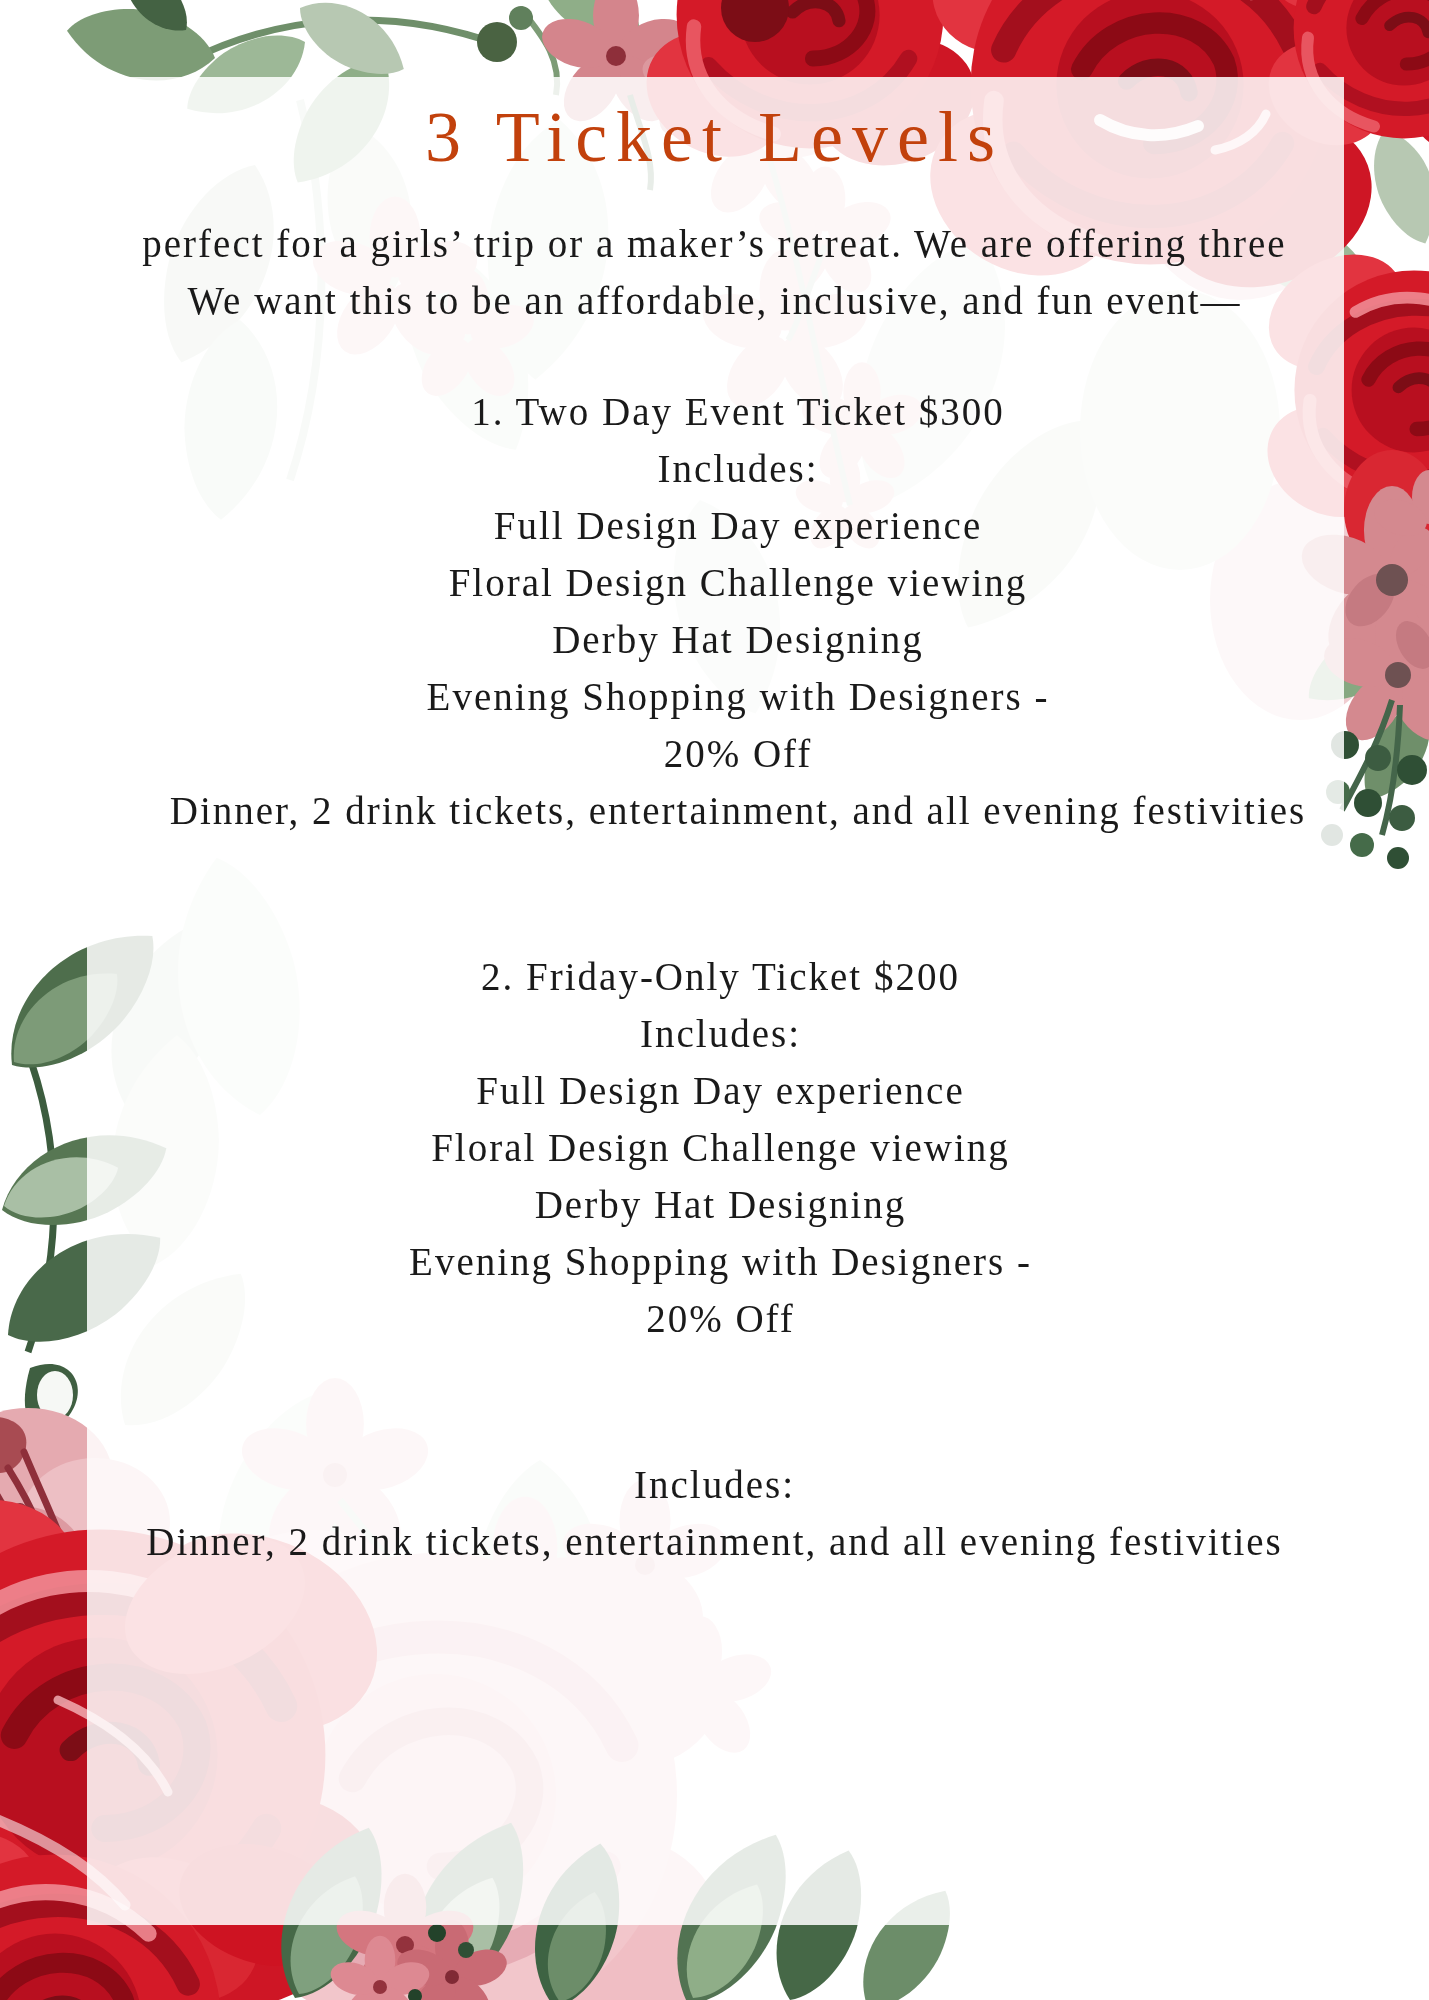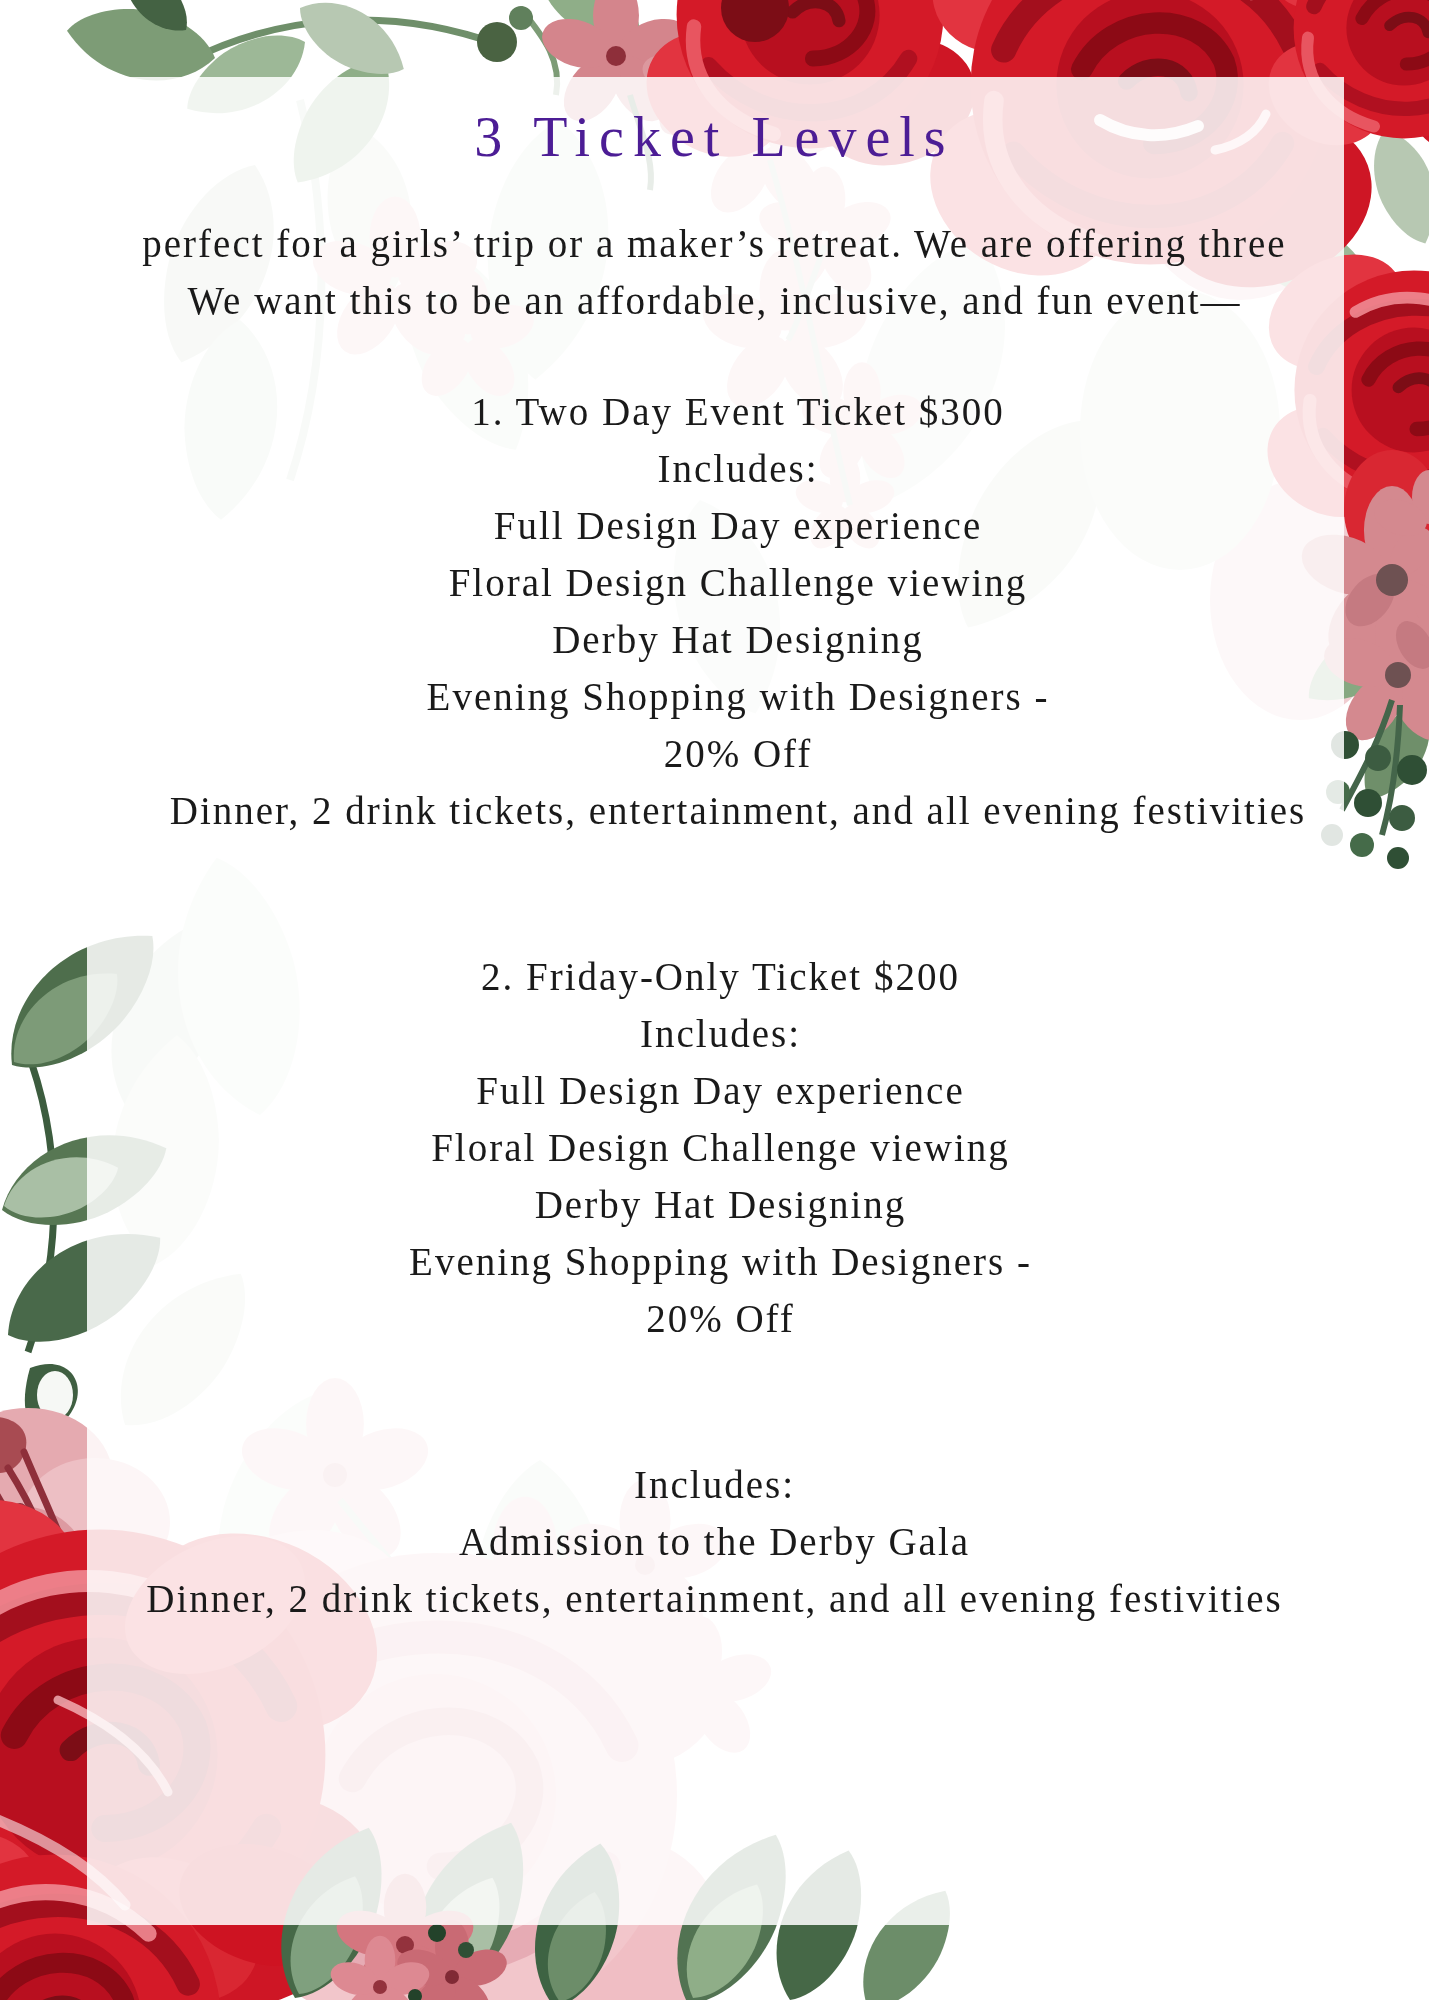--- a/index.html
+++ b/index.html
@@ -2,22 +2,22 @@
 <html><head>
 <meta charset="utf-8">
 <style>
   html,body{margin:0;padding:0;background:#ffffff;}
   .page{position:relative;width:1429px;height:2000px;overflow:hidden;background:#ffffff;
         font-family:"Liberation Serif","DejaVu Serif",serif;color:#1a1a1a;}
   .florals{position:absolute;left:0;top:0;width:1429px;height:2000px;}
   .overlay{position:absolute;left:87px;top:77px;width:1257px;height:1848px;
            background:rgba(255,255,255,0.86);}
   .content{position:absolute;left:0;top:77px;width:1429px;text-align:center;}
-  .title{margin:18px 0 0 0;font-size:56px;line-height:84px;font-weight:400;
-         letter-spacing:9px;color:#4c1d95;}
+  .title{margin:18px 0 0 0;font-size:72px;line-height:84px;font-weight:400;
+         letter-spacing:9px;color:#c2410c;}
   .line{margin:0;font-size:39px;line-height:57px;letter-spacing:2px;white-space:nowrap;}
   .intro{margin-top:36px;}
   .section-1{margin-top:54px;margin-left:47px;}
   .section-2{margin-top:109px;padding-left:12px;}
   .section-3{margin-top:109px;}
 </style>
 </head>
 <body>
 
 <div class="page">
@@ -247,18 +247,17 @@
       <p class="line">Includes:</p>
       <p class="line">Full Design Day experience</p>
       <p class="line">Floral Design Challenge viewing</p>
       <p class="line">Derby Hat Designing</p>
       <p class="line">Evening Shopping with Designers -</p>
       <p class="line">20% Off</p>
     </div>
 
     <div class="section-3">
       <p class="line">Includes:</p>
-      <p class="line">Admission to the Derby Gala</p>
       <p class="line">Dinner, 2 drink tickets, entertainment, and all evening festivities</p>
     </div>
   </div>
 
 </div>
 
 </body></html>

